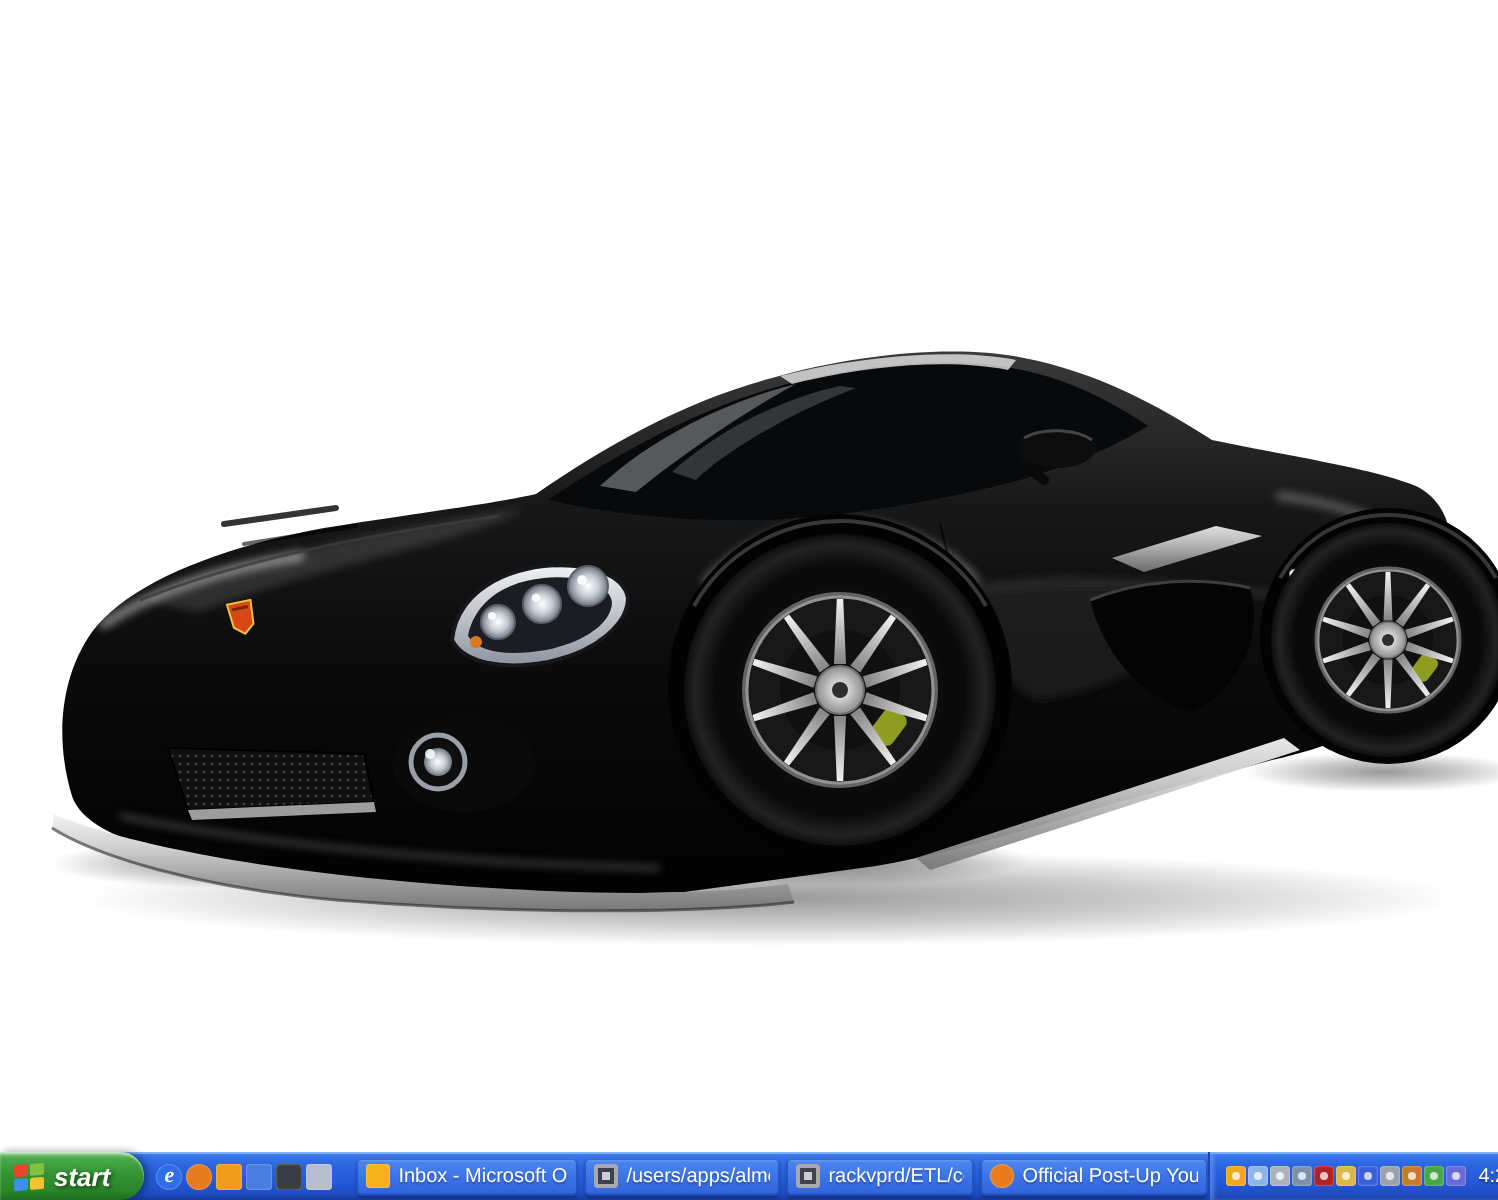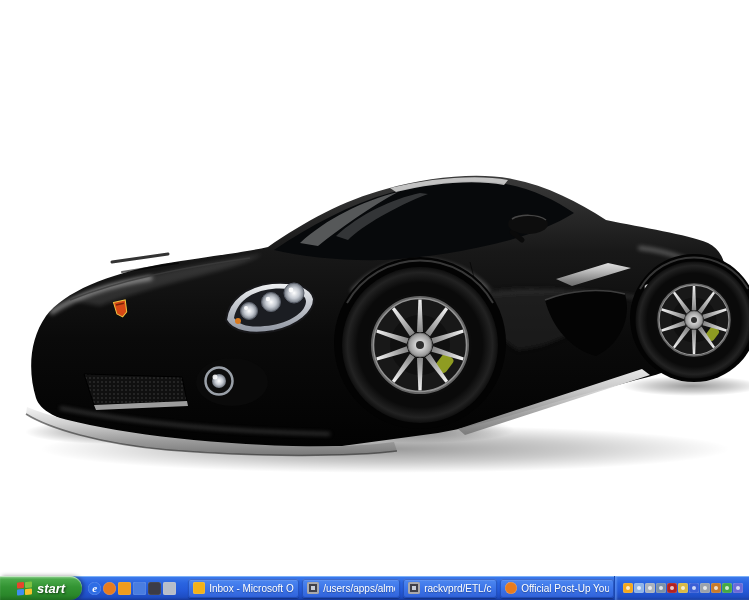--- a/index.html
+++ b/index.html
@@ -13,21 +13,21 @@
   
   .taskbar{
     position:absolute;left:0;right:0;bottom:0;height:24px;
     display:flex;align-items:stretch;
     background:linear-gradient(180deg,#5a97f2 0%,#3a77ea 6%,#2a64e0 30%,#2459d8 62%,#1e4dc2 88%,#16399b 100%);
     box-shadow:inset 0 1px 0 #7db2f7;
     font-family:"Liberation Sans",sans-serif;
   }
   .start-btn{
     display:flex;align-items:center;gap:5px;height:24px;
-    padding:0 17px 0 17px;border-radius:0 12px 12px 0;cursor:pointer;
+    padding:0 17px 0 7px;border-radius:0 12px 12px 0;cursor:pointer;
     background:linear-gradient(180deg,#8ecf8e 0%,#4aa94a 14%,#339433 45%,#2a872a 80%,#1f6e1f 100%);
     box-shadow:inset 0 1px 1px rgba(255,255,255,.55),2px 0 4px rgba(0,0,0,.4);
     color:#fff;font-weight:bold;font-style:italic;font-size:13px;
     text-shadow:1px 1px 2px rgba(0,0,0,.55);
   }
   .winflag{width:15px;height:13px;display:grid;grid-template-columns:7px 7px;grid-template-rows:6px 6px;gap:1px;transform:skewY(-4deg);}
   .winflag i{border-radius:1px;}
   .winflag i:nth-child(1){background:#e8442c;}
   .winflag i:nth-child(2){background:#7fc242;}
   .winflag i:nth-child(3){background:#3e8ef0;}

